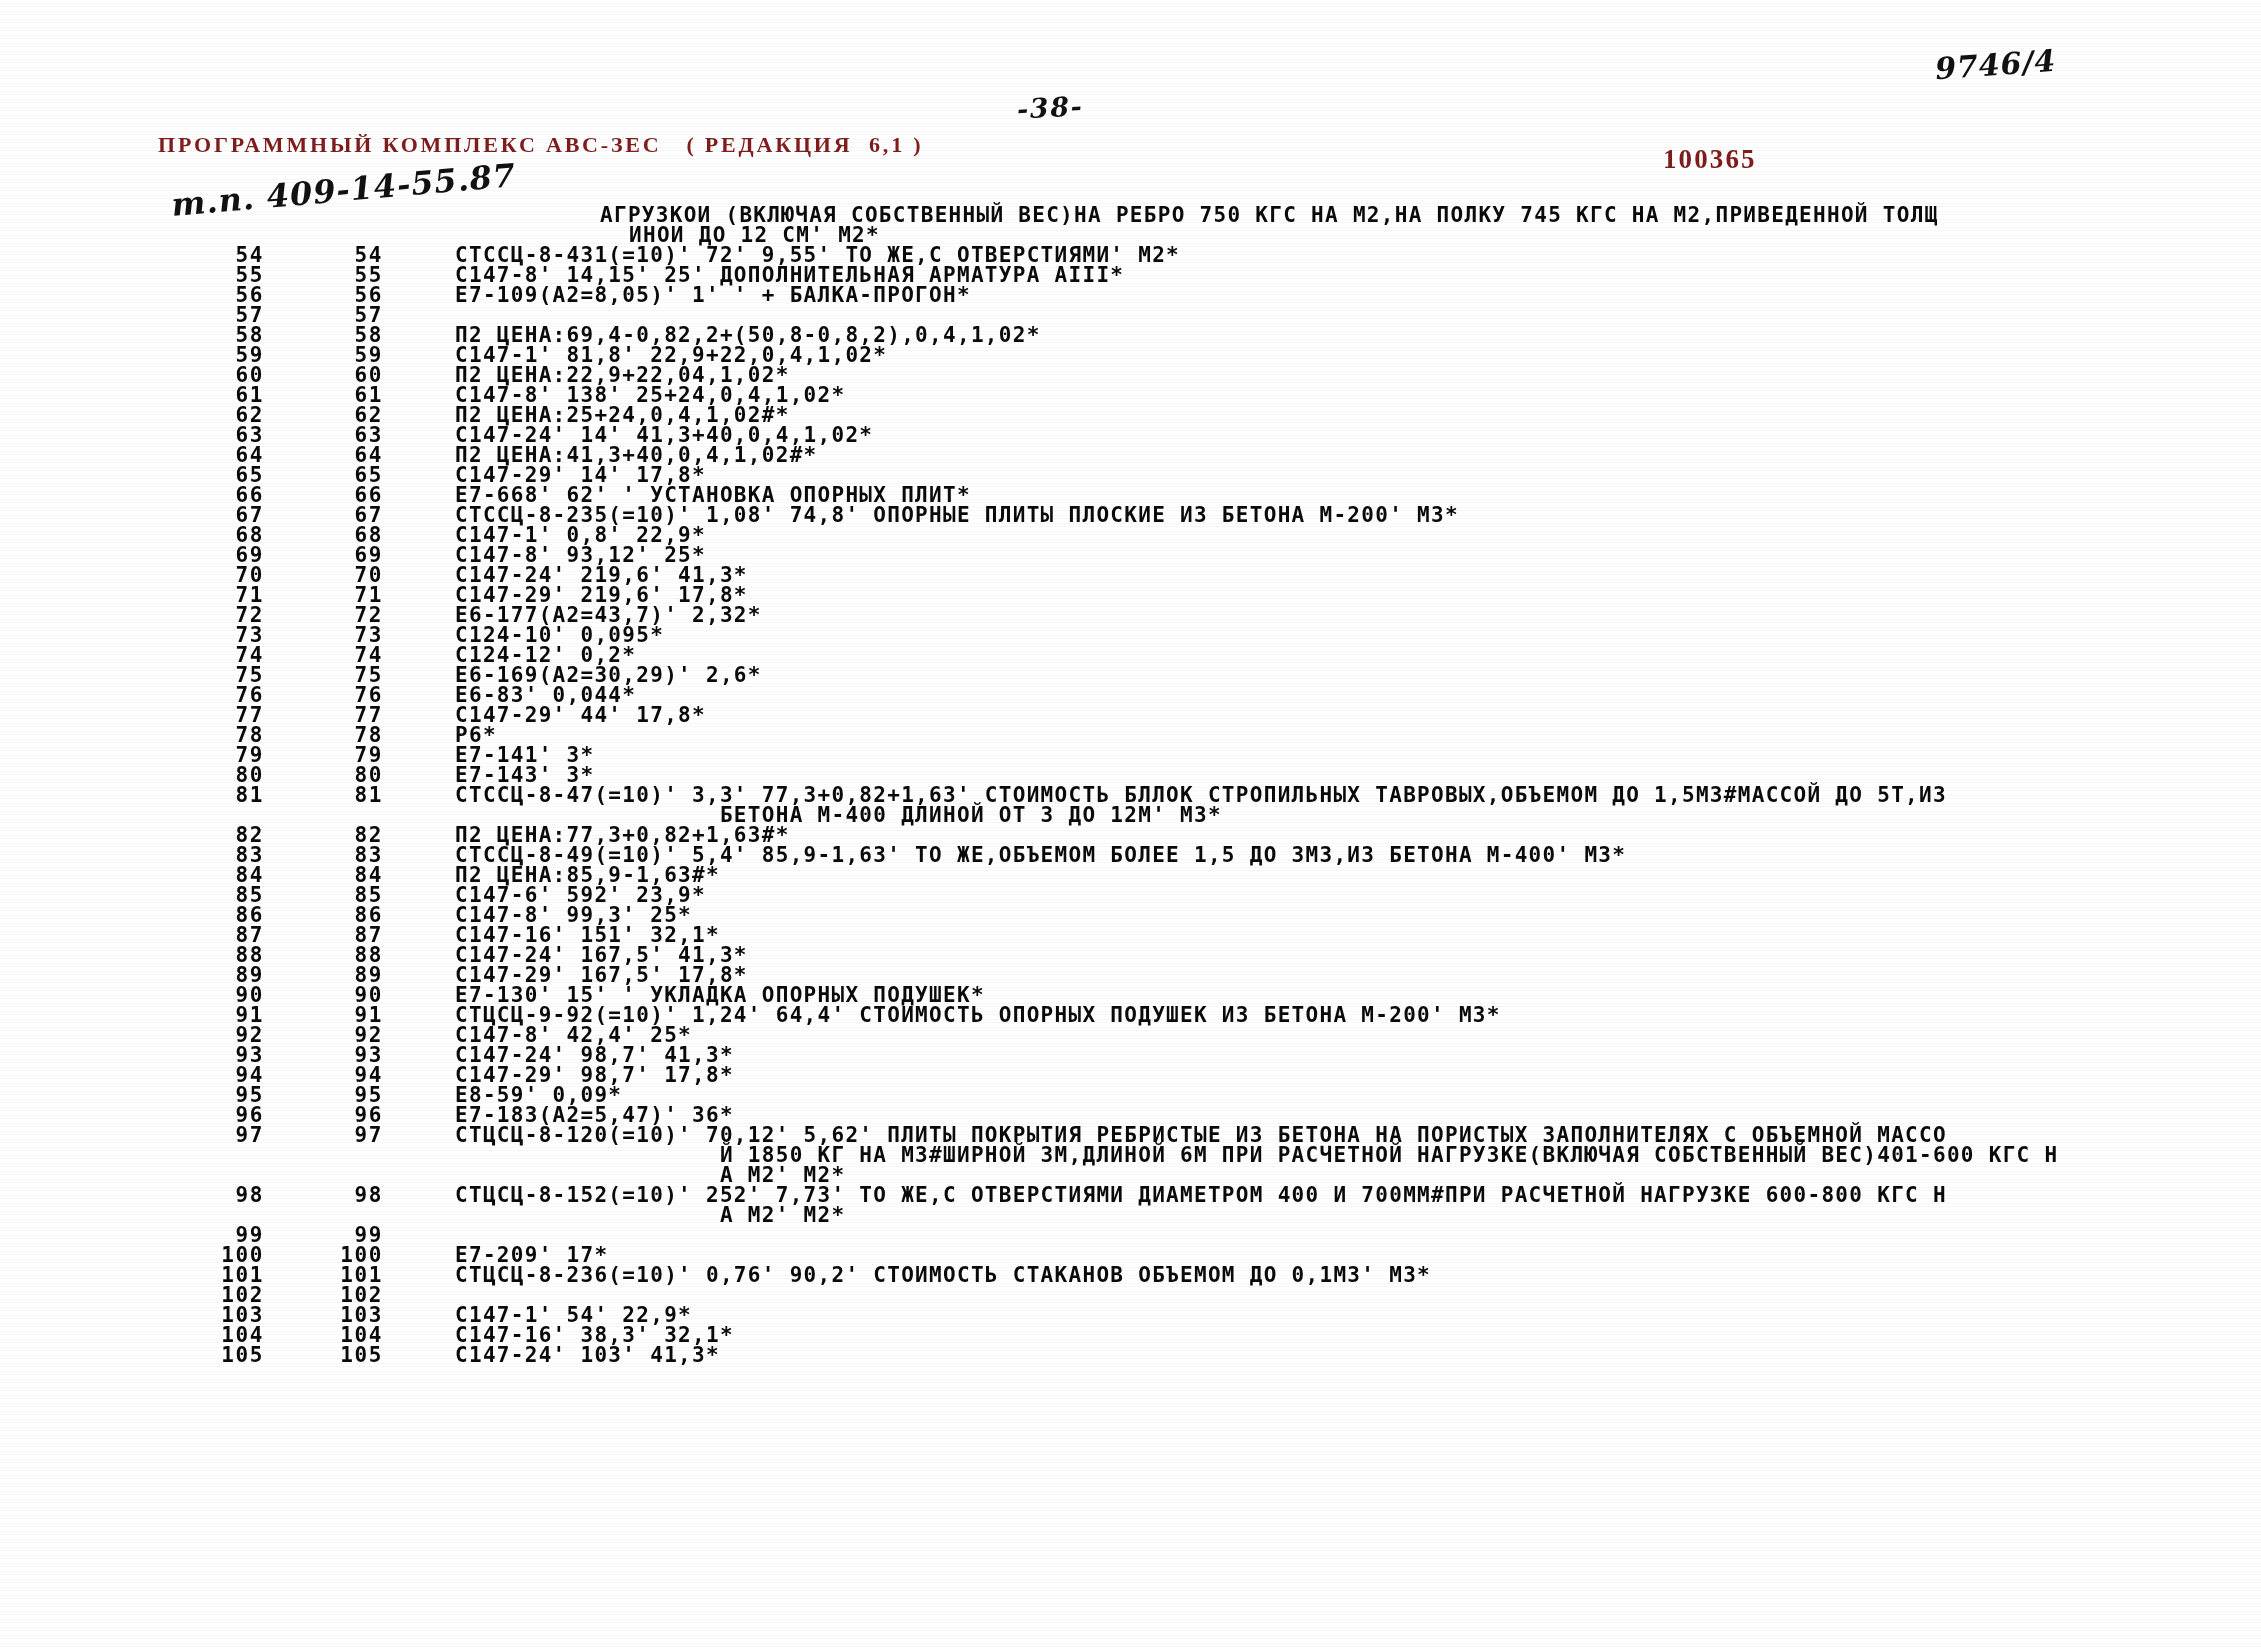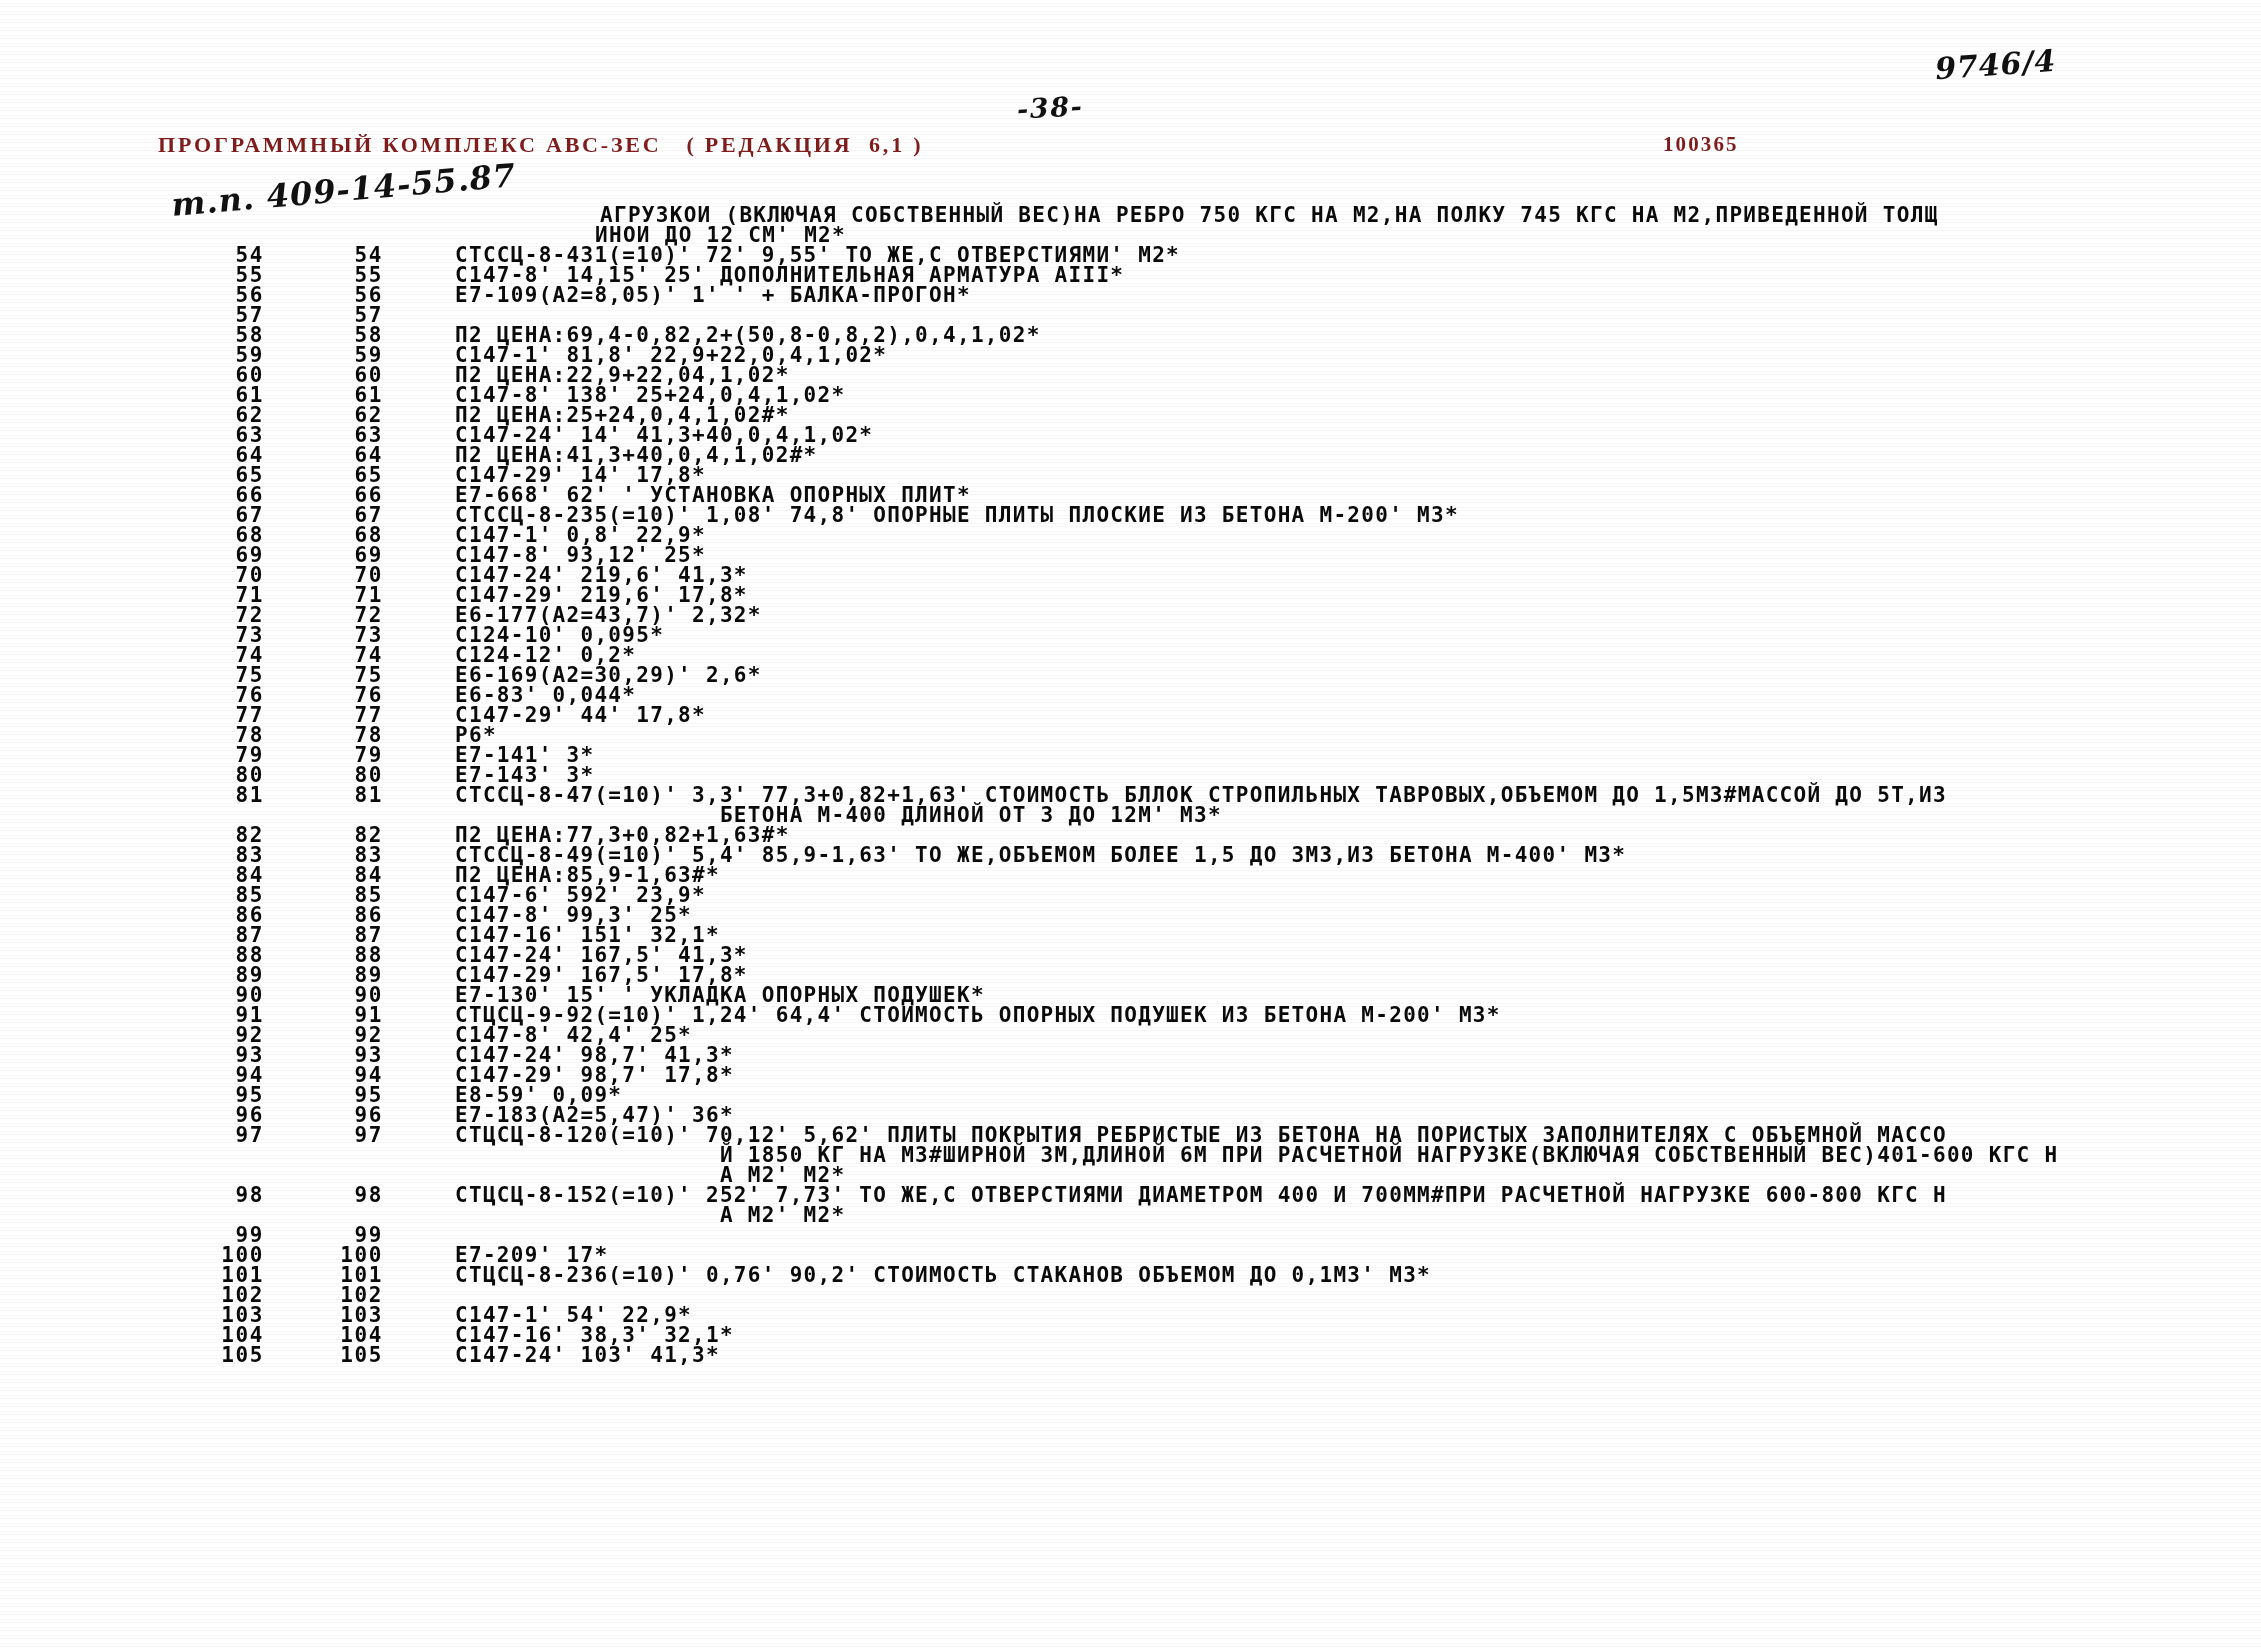--- a/index.html
+++ b/index.html
@@ -47,22 +47,22 @@
     transform: rotate(-4deg);
     letter-spacing: 1px;
   }
   #page-number {
     left: 1017px; top: 92px;
     font-size: 27px;
     transform: rotate(-3deg);
     letter-spacing: 1.6px;
   }
   #doc-code {
-    left: 1663px; top: 132px;
-    font-size: 21px;
+    left: 1663px; top: 144px;
+    font-size: 27px;
     letter-spacing: 2.1px;
   }
   #program-title {
     left: 158px; top: 132px;
     font-size: 22px;
     letter-spacing: 2.8px;
   }
   #hand-project {
     left: 171px; top: 171px;
     font-size: 32px;
@@ -130,21 +130,21 @@
   <div class="abs mono" id="doc-code">100365</div>
 
   <div class="abs hand" id="hand-project">т.п. 409-14-55.87</div>
 
   <div id="listing">
     <div id="intro">
         <div class="row cont">
           <span class="col-text" style="left: 600px;">АГРУЗКОИ (ВКЛЮЧАЯ СОБСТВЕННЫЙ ВЕС)НА РЕБРО 750 КГС НА М2,НА ПОЛКУ 745 КГС НА М2,ПРИВЕДЕННОЙ ТОЛЩ</span>
         </div>
         <div class="row cont">
-          <span class="col-text" style="left: 595px;">ИНОИ ДО 12 СМ' М2*</span>
+          <span class="col-text" style="left: 629px;">ИНОИ ДО 12 СМ' М2*</span>
         </div>
       </div>
     <div id="rows">
         <div class="row">
           <span class="col-a">54</span>
           <span class="col-b">54</span>
           <span class="col-text">СТССЦ-8-431(=10)' 72' 9,55' ТО ЖЕ,С ОТВЕРСТИЯМИ' М2*</span>
         </div>
         <div class="row">
           <span class="col-a">55</span>

